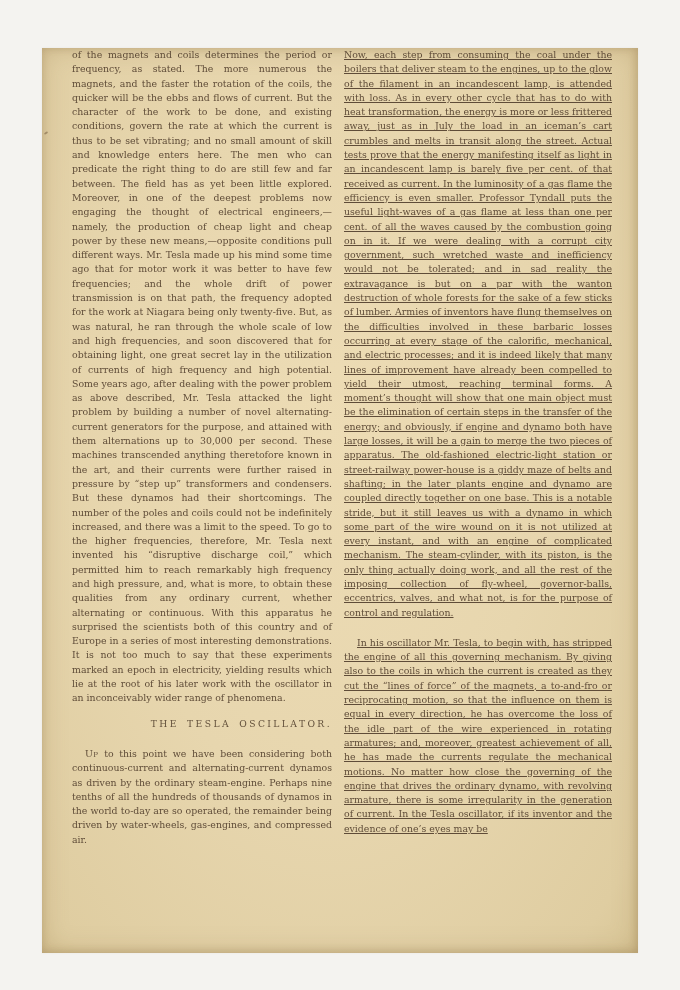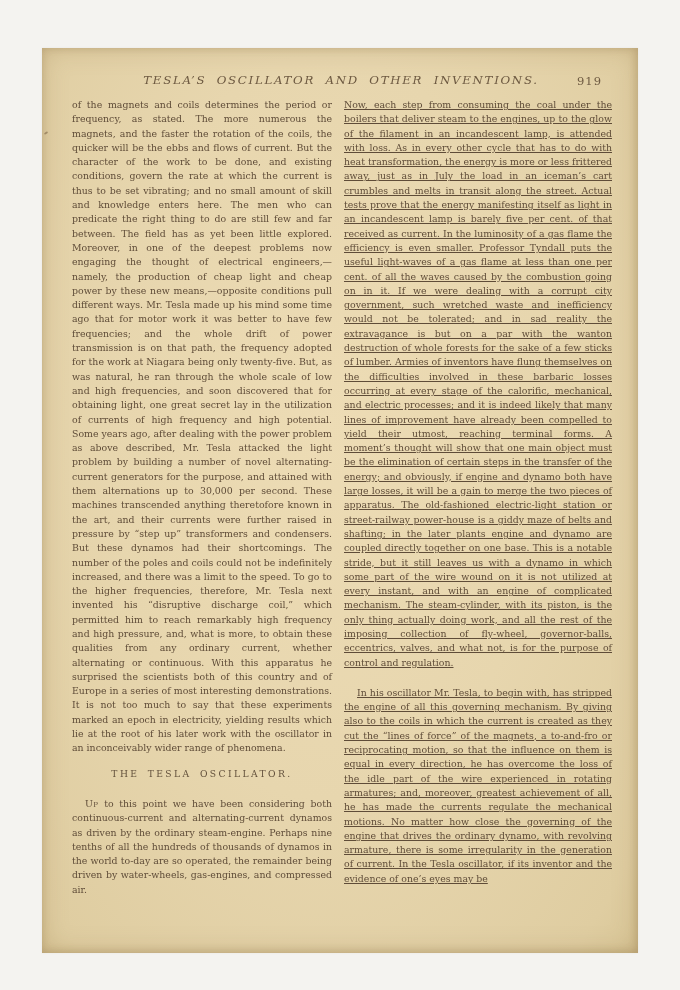--- a/index.html
+++ b/index.html
@@ -59,21 +59,21 @@
     color: #5f4c38;
     hyphens: auto;
     -webkit-hyphens: auto;
   }
   .column.left  { width: 260px; }
   .column.right { width: 268px; text-decoration: underline; }
   .column p { margin: 0; }
   .column p.indent { text-indent: 13px; }
   .column p + p.indent { margin-top: 16px; }
   .section-heading {
-    text-align: center;
+    text-align: right;
     text-indent: 0 !important;
     font-size: 9.2px;
     letter-spacing: 2.4px;
     word-spacing: 3px;
     margin: 11px 0 10px !important;
     color: #62503b;
   }
   .lead-word { font-variant: small-caps; letter-spacing: 0.4px; }
   .scan-mark {
     position: absolute;
@@ -87,24 +87,20 @@
     opacity: 0.7;
   }
 </style>
 </head>
 <body>
 
 <div class="scan-page">
 
   <div class="scan-mark"></div>
 
-  <div class="running-header">
-    <span class="article-title">TESLA’S OSCILLATOR AND OTHER INVENTIONS.</span>
-    <span class="page-number">919</span>
-  </div>
 
   <div class="columns">
 
     <div class="column left">
       <p>of the magnets and coils determines the period or frequency, as stated. The more numerous the magnets, and the faster the rotation of the coils, the quicker will be the ebbs and flows of current. But the character of the work to be done, and existing conditions, govern the rate at which the current is thus to be set vibrating; and no small amount of skill and knowledge enters here. The men who can predicate the right thing to do are still few and far between. The field has as yet been little explored. Moreover, in one of the deepest problems now engaging the thought of electrical engineers,—namely, the production of cheap light and cheap power by these new means,—opposite conditions pull different ways. Mr. Tesla made up his mind some time ago that for motor work it was better to have few frequencies; and the whole drift of power transmission is on that path, the frequency adopted for the work at Niagara being only twenty-five. But, as was natural, he ran through the whole scale of low and high frequencies, and soon discovered that for obtaining light, one great secret lay in the utilization of currents of high frequency and high potential. Some years ago, after dealing with the power problem as above described, Mr. Tesla attacked the light problem by building a number of novel alternating-current generators for the purpose, and attained with them alternations up to 30,000 per second. These machines transcended anything theretofore known in the art, and their currents were further raised in pressure by “step up” transformers and condensers. But these dynamos had their shortcomings. The number of the poles and coils could not be indefinitely increased, and there was a limit to the speed. To go to the higher frequencies, therefore, Mr. Tesla next invented his “disruptive discharge coil,” which permitted him to reach remarkably high frequency and high pressure, and, what is more, to obtain these qualities from any ordinary current, whether alternating or continuous. With this apparatus he surprised the scientists both of this country and of Europe in a series of most interesting demonstrations. It is not too much to say that these experiments marked an epoch in electricity, yielding results which lie at the root of his later work with the oscillator in an inconceivably wider range of phenomena.</p>
       <p class="section-heading">THE TESLA OSCILLATOR.</p>
       <p class="indent"><span class="lead-word">Up</span><span> to this point we have been considering both continuous-current and alternating-current dynamos as driven by the ordinary steam-engine. Perhaps nine tenths of all the hundreds of thousands of dynamos in the world to-day are so operated, the remainder being driven by water-wheels, gas-engines, and compressed air.</span></p>
     </div>
 
     <div class="column right">

